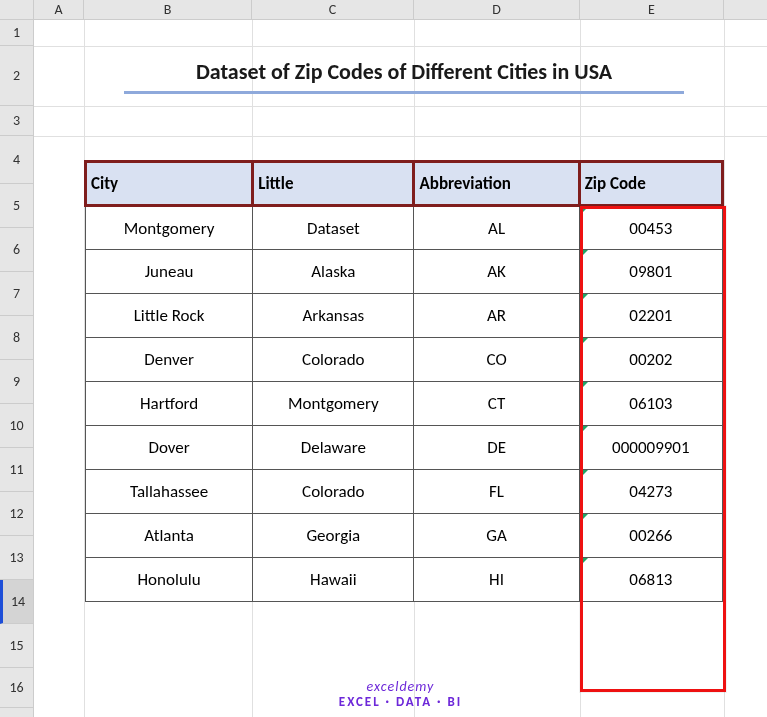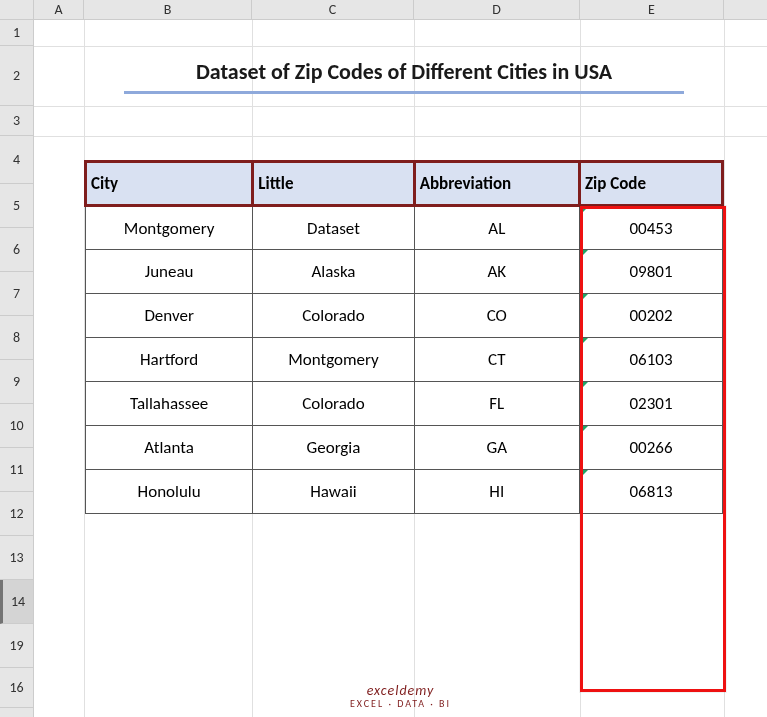--- a/index.html
+++ b/index.html
@@ -26,21 +26,21 @@
     }
     .row-headers {
       position: absolute; top: 20px; left: 0; width: 34px; bottom: 0;
       background: #e6e6e6; border-right: 1px solid #ccc;
     }
     .row-headers .rh {
       border-bottom: 1px solid #ccc; text-align: center; font-size: 14px; color: #333;
       display: flex; align-items: center; justify-content: center;
     }
     .row-headers .rh.sel {
-      background: #d4d4d4; border-left: 3px solid #737373;
+      background: #d4d4d4; border-left: 3px solid #1d4ed8;
     }
     .grid {
       position: absolute; top: 20px; left: 34px; right: 0; bottom: 0;
     }
     .gridline-v { position: absolute; top: 0; bottom: 0; width: 1px; background: #e0e0e0; }
     .gridline-h { position: absolute; left: 0; right: 0; height: 1px; background: #e0e0e0; }
     .title-wrap {
       position: absolute;
       top: 26px; left: 50px; width: 640px; height: 60px;
       display: flex; flex-direction: column; align-items: center; justify-content: center;
@@ -67,24 +67,24 @@
     .greentick::before {
       content: ''; position: absolute; top: 0; left: 0;
       border-top: 8px solid #21a366; border-right: 8px solid transparent;
     }
     .redbox {
       position: absolute; border: 3px solid #e11; pointer-events: none;
       box-shadow: 0 0 0 1px rgba(0,0,0,0.05);
     }
     .watermark {
       position: absolute; bottom: 8px; left: 50%; transform: translateX(-50%);
-      color: #7f1d1d; font-size: 14px; letter-spacing: 1px; font-style: italic;
+      color: #6d28d9; font-size: 14px; letter-spacing: 1px; font-style: italic;
       text-align: center; line-height: 1.1; margin-top: 39px;
     }
-    .watermark .sub { font-size: 10px; letter-spacing: 2px; font-style: normal; }
+    .watermark .sub { font-size: 13px; letter-spacing: 2px; font-style: normal; font-weight: bold; }
     
     .cA { width: 50px; } .cB { width: 168px; } .cC { width: 162px; } .cD { width: 166px; } .cE { width: 144px; }
   </style>
 </head>
 <body>
 
 <div class="corner"></div>
 
 <div class="col-headers">
   <div class="ch cA">A</div>
@@ -102,21 +102,21 @@
   <div class="rh" style="height:44px">5</div>
   <div class="rh" style="height:44px">6</div>
   <div class="rh" style="height:44px">7</div>
   <div class="rh" style="height:44px">8</div>
   <div class="rh" style="height:44px">9</div>
   <div class="rh" style="height:44px">10</div>
   <div class="rh" style="height:44px">11</div>
   <div class="rh" style="height:44px">12</div>
   <div class="rh" style="height:44px">13</div>
   <div class="rh sel" style="height:44px">14</div>
-  <div class="rh" style="height:44px">19</div>
+  <div class="rh" style="height:44px">15</div>
   <div class="rh" style="height:40px">16</div>
 </div>
 
 <div class="grid">
   <div class="gridline-v" style="left:50px"></div>
   <div class="gridline-v" style="left:218px"></div>
   <div class="gridline-v" style="left:380px"></div>
   <div class="gridline-v" style="left:546px"></div>
   <div class="gridline-v" style="left:690px"></div>
   <div class="gridline-h" style="top:26px"></div>
@@ -144,36 +144,48 @@
           <td>AL</td>
           <td class="zipcol greentick">00453</td>
         </tr>
         <tr>
           <td>Juneau</td>
           <td>Alaska</td>
           <td>AK</td>
           <td class="zipcol greentick">09801</td>
         </tr>
         <tr>
+          <td>Little Rock</td>
+          <td>Arkansas</td>
+          <td>AR</td>
+          <td class="zipcol greentick">02201</td>
+        </tr>
+        <tr>
           <td>Denver</td>
           <td>Colorado</td>
           <td>CO</td>
           <td class="zipcol greentick">00202</td>
         </tr>
         <tr>
           <td>Hartford</td>
           <td>Montgomery</td>
           <td>CT</td>
           <td class="zipcol greentick">06103</td>
         </tr>
         <tr>
+          <td>Dover</td>
+          <td>Delaware</td>
+          <td>DE</td>
+          <td class="zipcol greentick">000009901</td>
+        </tr>
+        <tr>
           <td>Tallahassee</td>
           <td>Colorado</td>
           <td>FL</td>
-          <td class="zipcol greentick">02301</td>
+          <td class="zipcol greentick">04273</td>
         </tr>
         <tr>
           <td>Atlanta</td>
           <td>Georgia</td>
           <td>GA</td>
           <td class="zipcol greentick">00266</td>
         </tr>
         <tr>
           <td>Honolulu</td>
           <td>Hawaii</td>

